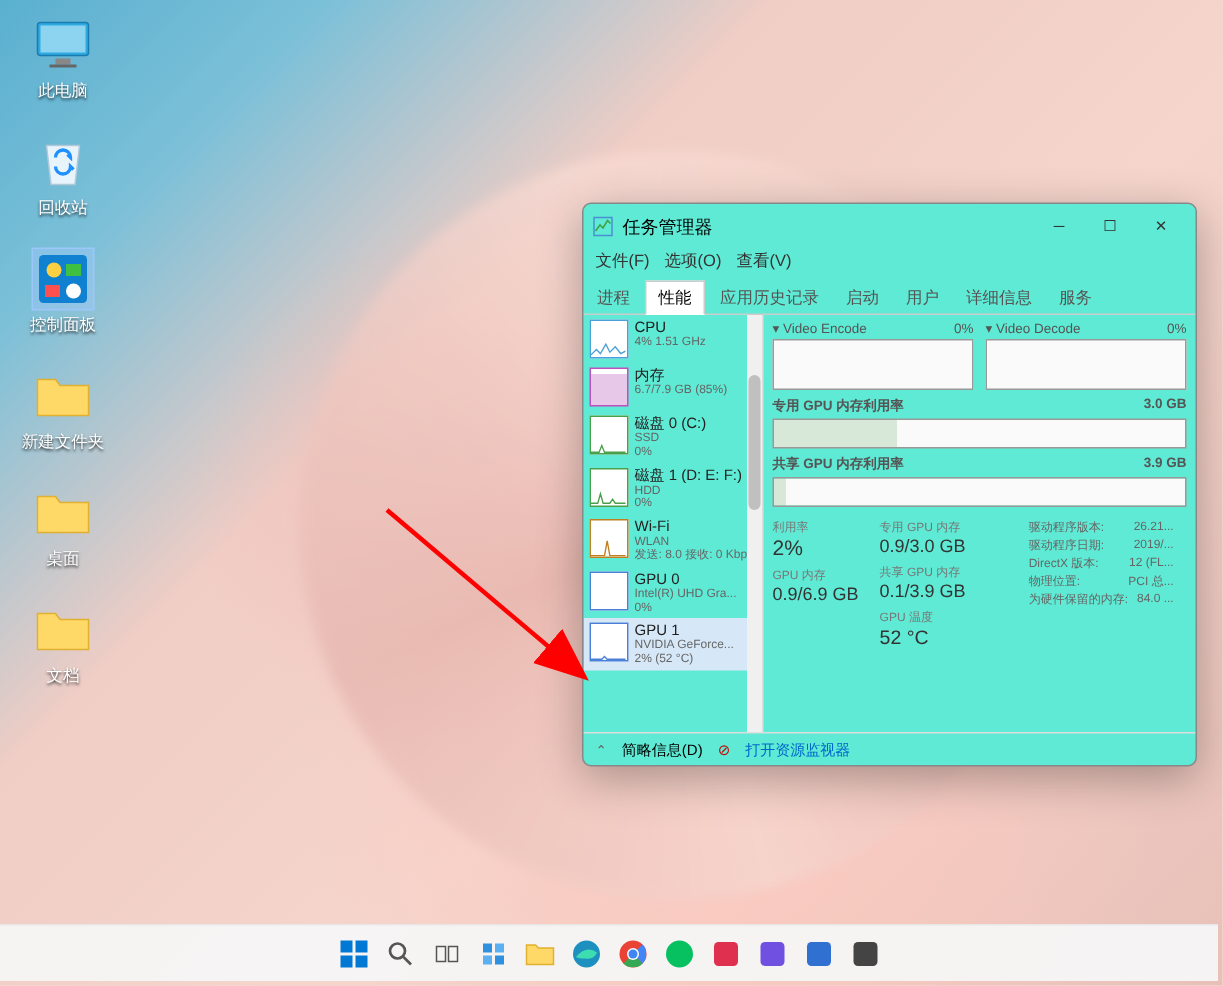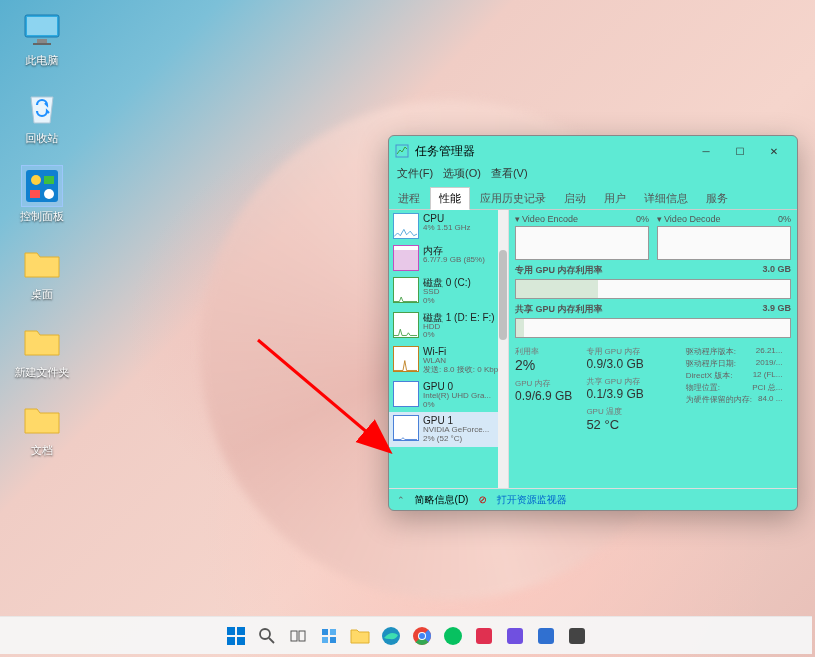--- a/index.html
+++ b/index.html
@@ -127,29 +127,29 @@
         </svg>
       </div>
     <div class="dicon-label">控制面板</div>
   </div>
   <div class="dicon">
     <div class="dicon-img">
         <svg width="38" height="30" viewBox="0 0 38 30">
           <path d="M2 4 L14 4 L17 8 L36 8 L36 28 L2 28 Z" fill="#ffd968" stroke="#e0b030"></path>
         </svg>
       </div>
-    <div class="dicon-label">桌面</div>
+    <div class="dicon-label">新建文件夹</div>
   </div>
   <div class="dicon">
     <div class="dicon-img">
         <svg width="38" height="30" viewBox="0 0 38 30">
           <path d="M2 4 L14 4 L17 8 L36 8 L36 28 L2 28 Z" fill="#ffd968" stroke="#e0b030"></path>
         </svg>
       </div>
-    <div class="dicon-label">新建文件夹</div>
+    <div class="dicon-label">桌面</div>
   </div>
   <div class="dicon">
     <div class="dicon-img">
         <svg width="38" height="30" viewBox="0 0 38 30">
           <path d="M2 4 L14 4 L17 8 L36 8 L36 28 L2 28 Z" fill="#ffd968" stroke="#e0b030"></path>
         </svg>
       </div>
     <div class="dicon-label">文档</div>
   </div>
 </div>

